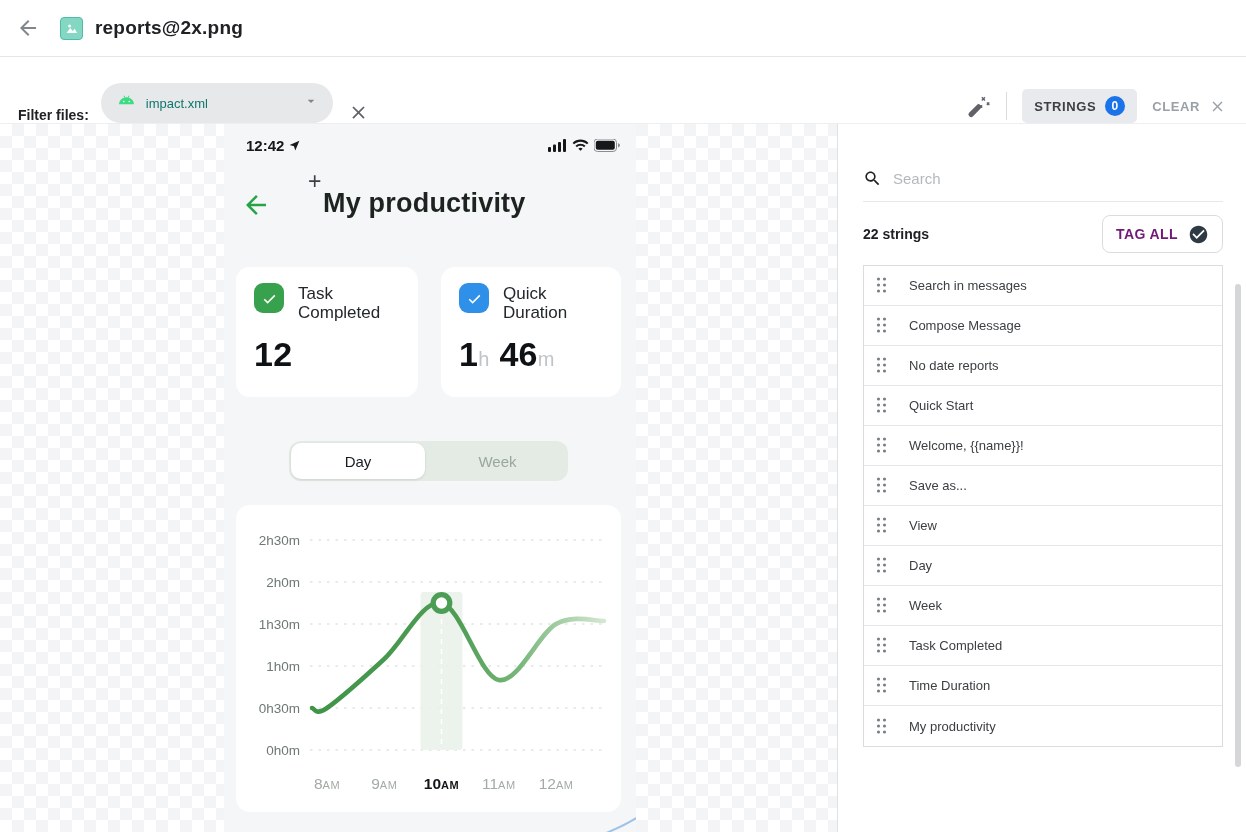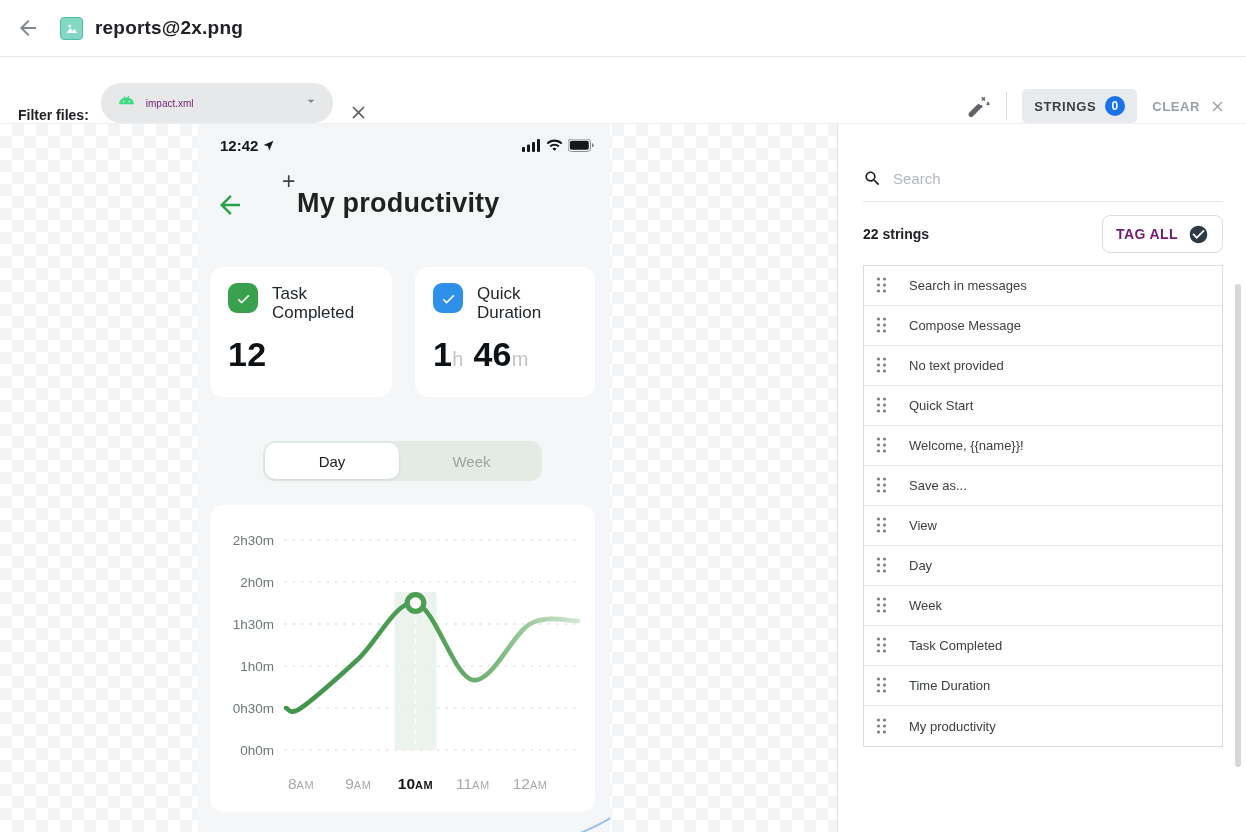--- a/index.html
+++ b/index.html
@@ -17,39 +17,39 @@
   .vdiv { width:1px; height:28px; background:#dadce0; }
   .save-btn { background:#e9ebed; color:#9aa0a6; border:none; border-radius:4px;
     font-family:inherit; font-size:14px; font-weight:700; letter-spacing:.5px; padding:10px 19px; cursor:default; }
 
   
   .filterbar { height:67px; background:#fff; border-bottom:1px solid #eceef0;
     display:flex; align-items:flex-end; padding:0 20px 0 18px; }
   .filter-label { font-size:14px; font-weight:700; color:#202124; }
   .file-pill { height:40px; width:232px; background:#e7e8ea; border-radius:20px; margin-left:12px;
     display:flex; align-items:center; padding:0 14px 0 15px; cursor:pointer; }
-  .file-pill-label { font-size:10px; color:#701a75; margin-left:9px; }
+  .file-pill-label { font-size:13px; color:#0f766e; margin-left:9px; }
   .pill-caret { margin-left:auto; }
   .filter-close { margin-left:15px; }
   .filter-right { margin-left:auto; display:flex; align-items:center; gap:15px; }
   .strings-chip { height:34px; background:#e8eaed; border:none; border-radius:5px; padding:0 12px;
     display:flex; align-items:center; gap:9px; font-family:inherit; font-size:13px; font-weight:700;
     color:#3c4043; letter-spacing:.6px; cursor:pointer; }
   .count-badge { width:20px; height:20px; border-radius:50%; background:#1a73e8; color:#fff;
     font-size:12px; font-weight:700; display:flex; align-items:center; justify-content:center; }
   .clear-btn { background:none; border:none; font-family:inherit; font-size:13px; font-weight:700;
     letter-spacing:.6px; color:#9aa0a6; display:flex; align-items:center; gap:9px; cursor:pointer; }
 
   
   .workspace { display:flex; height:708px; }
   .canvas { width:837px; position:relative; overflow:hidden;
     background:repeating-conic-gradient(#f3f4f6 0% 25%, #ffffff 0% 50%); background-size:24px 24px; }
 
   
-  .phone { position:absolute; left:198px; top:0; width:412px; height:708px; background:#f5f6f8; overflow:hidden; }
+  .phone { position:absolute; left:224px; top:0; width:412px; height:708px; background:#f5f6f8; overflow:hidden; }
   .status-time { position:absolute; left:22px; top:13px; font-size:15px; font-weight:700; color:#15171a;
     display:flex; align-items:center; gap:4px; }
   .status-icons { position:absolute; right:16px; top:15px; display:flex; align-items:center; gap:5px; }
   .phone-plus { position:absolute; left:84px; top:44px; font-size:23px; font-weight:400; color:#3a4045; }
   .phone-back { position:absolute; left:17px; top:66px; }
   .phone-title { position:absolute; left:99px; top:64px; font-size:27px; font-weight:700; color:#1d2420; letter-spacing:.2px; }
 
   .stat-card { position:absolute; top:143px; height:130px; background:#fff; border-radius:14px; }
   .stat-card.task { left:12px; width:182px; }
   .stat-card.time { left:217px; width:180px; }
@@ -312,21 +312,21 @@
           <span style="display:flex">
             <svg width="11" height="17" viewBox="0 0 11 17">
               <circle cx="2.5" cy="2" r="1.6" fill="#7a8087"></circle>
               <circle cx="8.5" cy="2" r="1.6" fill="#7a8087"></circle>
               <circle cx="2.5" cy="8" r="1.6" fill="#7a8087"></circle>
               <circle cx="8.5" cy="8" r="1.6" fill="#7a8087"></circle>
               <circle cx="2.5" cy="14" r="1.6" fill="#7a8087"></circle>
               <circle cx="8.5" cy="14" r="1.6" fill="#7a8087"></circle>
             </svg>
           </span>
-          <span class="string-label">No text provided</span>
+          <span class="string-label">No date reports</span>
         </div>
         <div class="string-row">
           <span style="display:flex">
             <svg width="11" height="17" viewBox="0 0 11 17">
               <circle cx="2.5" cy="2" r="1.6" fill="#7a8087"></circle>
               <circle cx="8.5" cy="2" r="1.6" fill="#7a8087"></circle>
               <circle cx="2.5" cy="8" r="1.6" fill="#7a8087"></circle>
               <circle cx="8.5" cy="8" r="1.6" fill="#7a8087"></circle>
               <circle cx="2.5" cy="14" r="1.6" fill="#7a8087"></circle>
               <circle cx="8.5" cy="14" r="1.6" fill="#7a8087"></circle>

